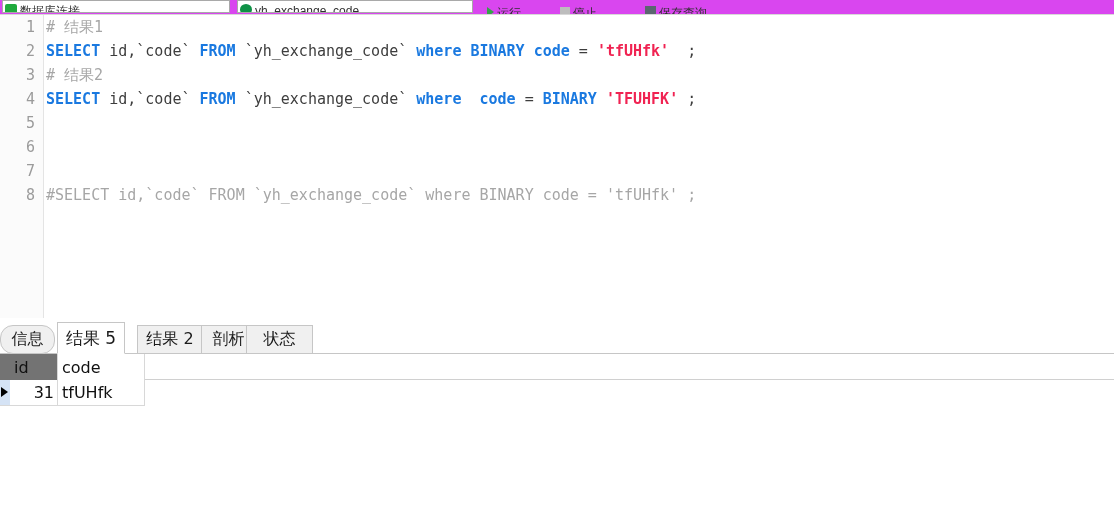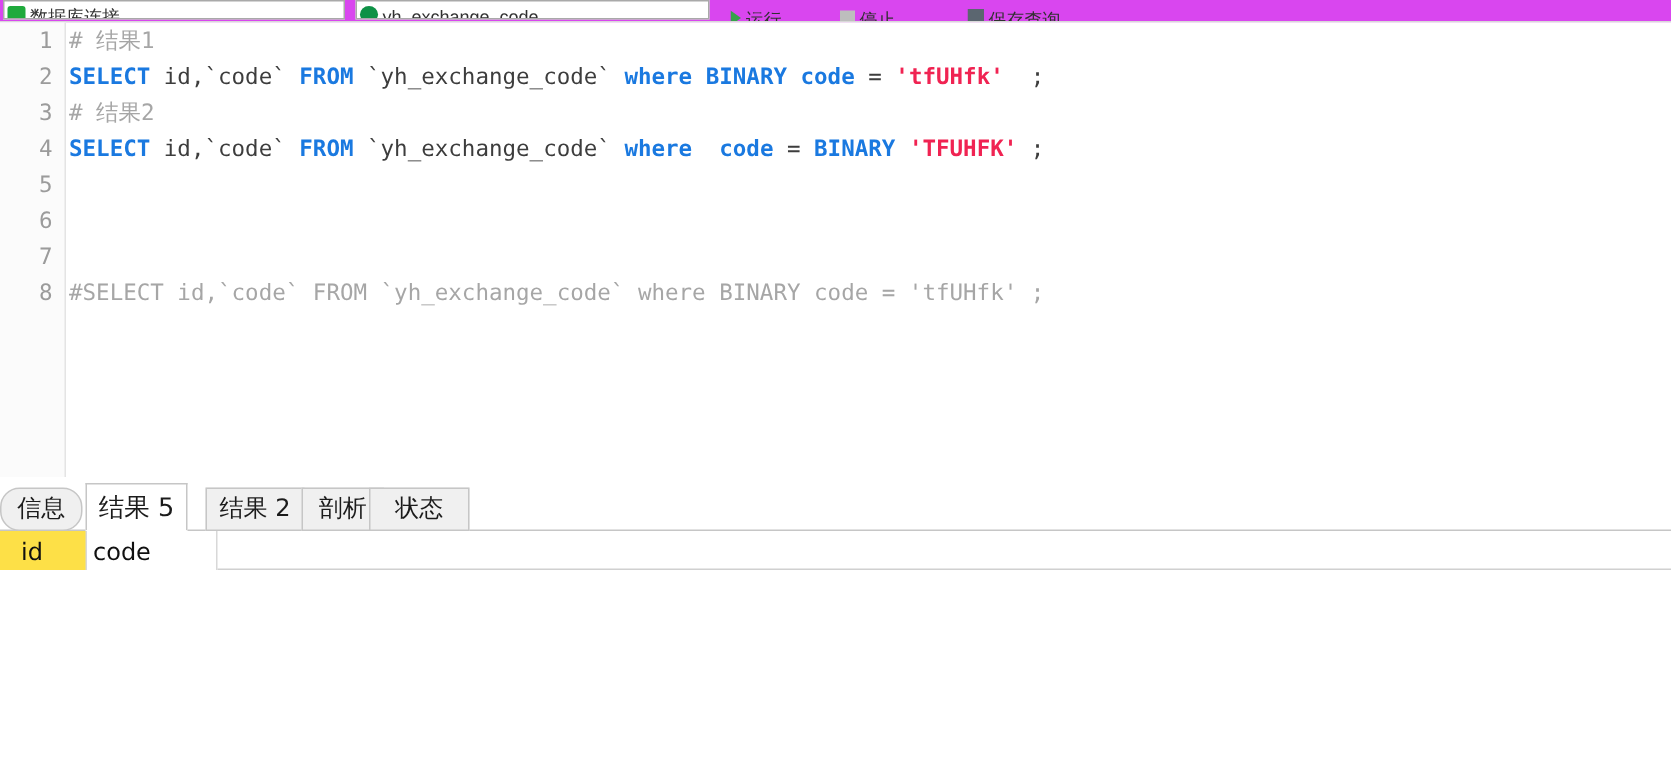--- a/index.html
+++ b/index.html
@@ -218,21 +218,21 @@
   .c-marker .tri {
     position: absolute;
     left: 1px; top: 7px;
     width: 0; height: 0;
     border-left: 7px solid #000;
     border-top: 5px solid transparent;
     border-bottom: 5px solid transparent;
   }
   .c-id   { width: 48px; flex: 0 0 48px; justify-content: flex-end; padding-right: 3px; }
   .c-code { width: 87px; flex: 0 0 87px; justify-content: flex-start; padding-left: 4px; }
-  .head-sel { background: #fde047; }
+  .head-sel { background: #737373; }
   .head-plain { background: #ffffff; }
   .row-body .c-marker { background: #d5e3f5; }
   .row-body .gcell { border-bottom: 1px solid #d8d8d8; }
 </style>
 </head>
 <body>
 
 <div class="toolbar">
 
   <div class="tb-combo" id="combo-db">
@@ -304,15 +304,22 @@
         <span>状态</span>
       </div>
     </div>
 
   <div class="grid">
     <div class="grid-row grid-head">
       <div class="gcell c-marker head-sel"></div>
       <div class="gcell c-id head-sel" style="justify-content:flex-start;padding-left:4px;">id</div>
       <div class="gcell c-code head-plain">code</div>
     </div>
+    <div class="grid-row row-body">
+      <div class="gcell c-marker">
+        <span class="tri"></span>
+      </div>
+      <div class="gcell c-id">31</div>
+      <div class="gcell c-code">tfUHfk</div>
+    </div>
   </div>
 
 </div>
 
 </body></html>

